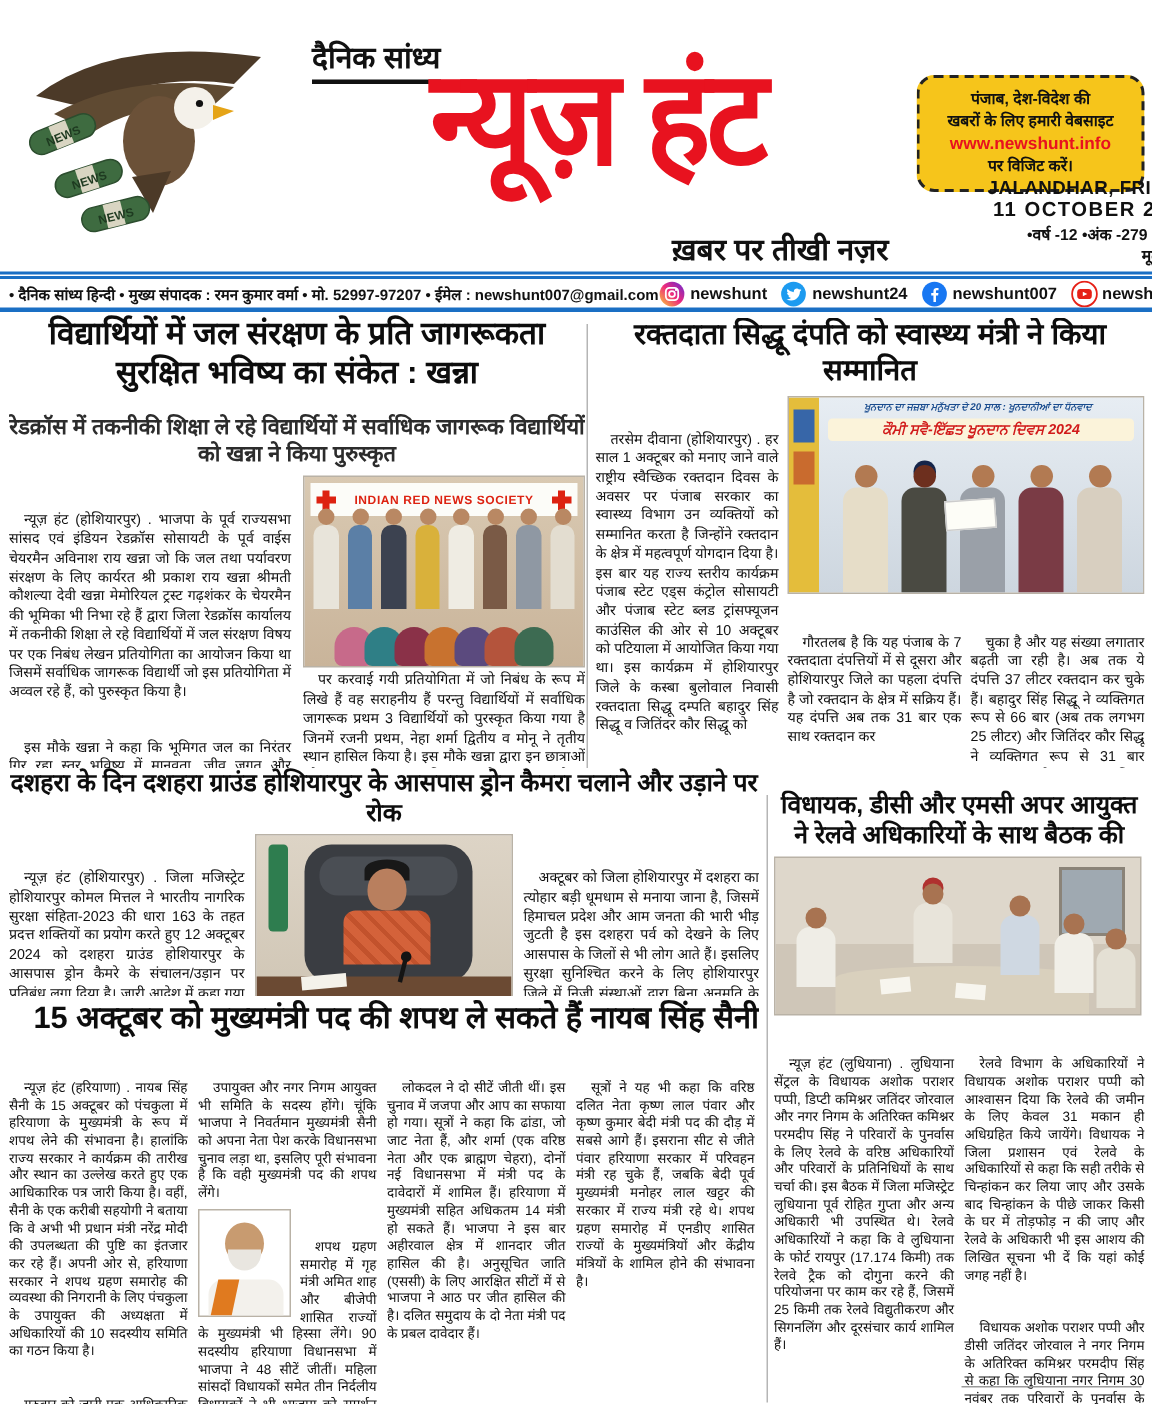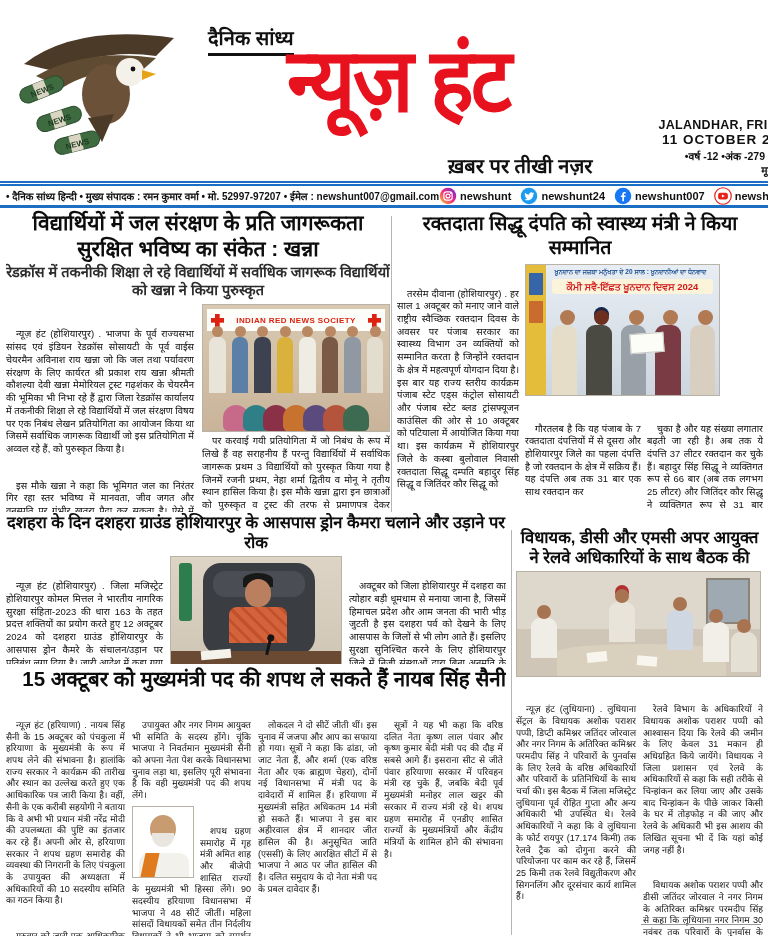--- a/index.html
+++ b/index.html
@@ -41,21 +41,21 @@
   .hl { font-weight:bold; text-align:center; line-height:1.22; color:#0d0d0d; }
   .sub { font-weight:bold; text-align:center; color:#2c2c2c; line-height:1.25; }
   .cols { display:flex; }
   .bp { font-size:9.5px; line-height:1.34; text-align:justify; text-indent:10px; margin-bottom:2px;margin-top:24px; }
   .vrule { position:absolute; width:1px; background:#b5b5b5; }
   .hrule { position:absolute; height:1px; background:#9a9a9a; }
 
   
   #a-water { left:6px; top:210px; width:384px; height:302px; }
   #a-water .hl { font-size:21px; }
-  #a-water .sub { font-size:14.5px; margin-top:2px; }
+  #a-water .sub { font-size:14.5px; margin-top:15px; }
   #a-water .cols { gap:8px; margin-top:5px; }
   #a-water .c { width:188px; }
 
   
   #a-blood { left:397px; top:212px; width:366px; height:300px; }
   #a-blood .hl { font-size:19.5px; }
   #a-blood .cols { gap:6px; margin-top:4px; }
   #a-blood .c1 { width:122px; }
   #a-blood .right { width:238px; }
   #a-blood .undercols { display:flex; gap:6px; margin-top:3px; }
@@ -91,21 +91,21 @@
                   linear-gradient(#d21,#d21) center/36% 100% no-repeat; }
   .ph-redcross .bannertext { color:#d21; font-size:8px; font-weight:bold; letter-spacing:.4px; }
   .people-row { position:absolute; left:6px; right:6px; top:32px; display:flex; gap:6px; justify-content:center; }
   .person { border-radius:7px 7px 0 0; height:56px; width:17px; position:relative; }
   .person::before { content:""; position:absolute; top:-11px; left:3px; width:11px; height:11px;
       border-radius:50%; background:#b98863; }
   .audience { position:absolute; left:0; right:0; bottom:0; height:36px; display:flex; align-items:flex-end;
       justify-content:center; }
   .blob { width:26px; height:26px; border-radius:50% 50% 20% 20%; margin:0 -3px; }
 
-  .ph-donor { width:195px; height:132px; background:linear-gradient(#e7edf3,#cdd6df); }
+  .ph-donor { width:238px; height:132px; background:linear-gradient(#e7edf3,#cdd6df);font-style:italic; }
   .ph-donor .cap1 { position:absolute; top:3px; left:18px; right:2px; text-align:center;
       font-size:6.5px; font-weight:bold; color:#1b4d8f; white-space:nowrap; overflow:hidden; }
   .ph-donor .capband { position:absolute; top:14px; left:26px; right:6px; height:15px; background:#fbf3da;
       border-radius:3px; text-align:center; font-size:9.5px; font-weight:bold; color:#d11a1a; line-height:15px;
       white-space:nowrap; overflow:hidden; }
   .ph-donor .strip { position:absolute; left:0; top:0; bottom:0; width:20px; background:#e4bd3b; }
   .ph-donor .strip .pz1 { position:absolute; top:8px; left:3px; width:14px; height:22px; background:#3766a8; }
   .ph-donor .strip .pz2 { position:absolute; top:36px; left:3px; width:14px; height:22px; background:#c96b2e; }
   .donor-row { position:absolute; left:26px; right:4px; bottom:0; height:86px; display:flex; gap:9px; justify-content:center; align-items:flex-end; }
   .dperson { width:30px; height:70px; border-radius:9px 9px 0 0; position:relative; }
@@ -169,20 +169,26 @@
         <rect x="64" y="112" width="12" height="16" fill="#d9d5c2"></rect>
         <text x="71" y="124" font-size="8" font-weight="bold" fill="#1e3a20" text-anchor="middle">NEWS</text>
       </g>
     </svg>
   </div>
 
   <div class="edition-label">दैनिक सांध्य</div>
   <div class="masthead-title">न्यूज़ हंट</div>
   <div class="tagline">ख़बर पर तीखी नज़र</div>
 
+  <div class="notice-box">
+    <span>पंजाब, देश-विदेश की</span><br>
+    <span>खबरों के लिए हमारी वेबसाइट</span><br>
+    <span class="url">www.newshunt.info</span><br>
+    <span>पर विजिट करें।</span>
+  </div>
 
   <div class="date-block">
     <div class="d1">JALANDHAR, FRIDAY,</div>
     <div class="d2">11 OCTOBER 2024</div>
     <div class="issue">•वर्ष -12  •अंक -279  •पृष्ठ -8</div>
     <div class="price">मूल्य ₹ 2</div>
   </div>
 
   <div class="info-bar">
     <div class="info-left">• दैनिक सांध्य हिन्दी • मुख्य संपादक : रमन कुमार वर्मा • मो. 52997-97207 • ईमेल : newshunt007@gmail.com</div>

